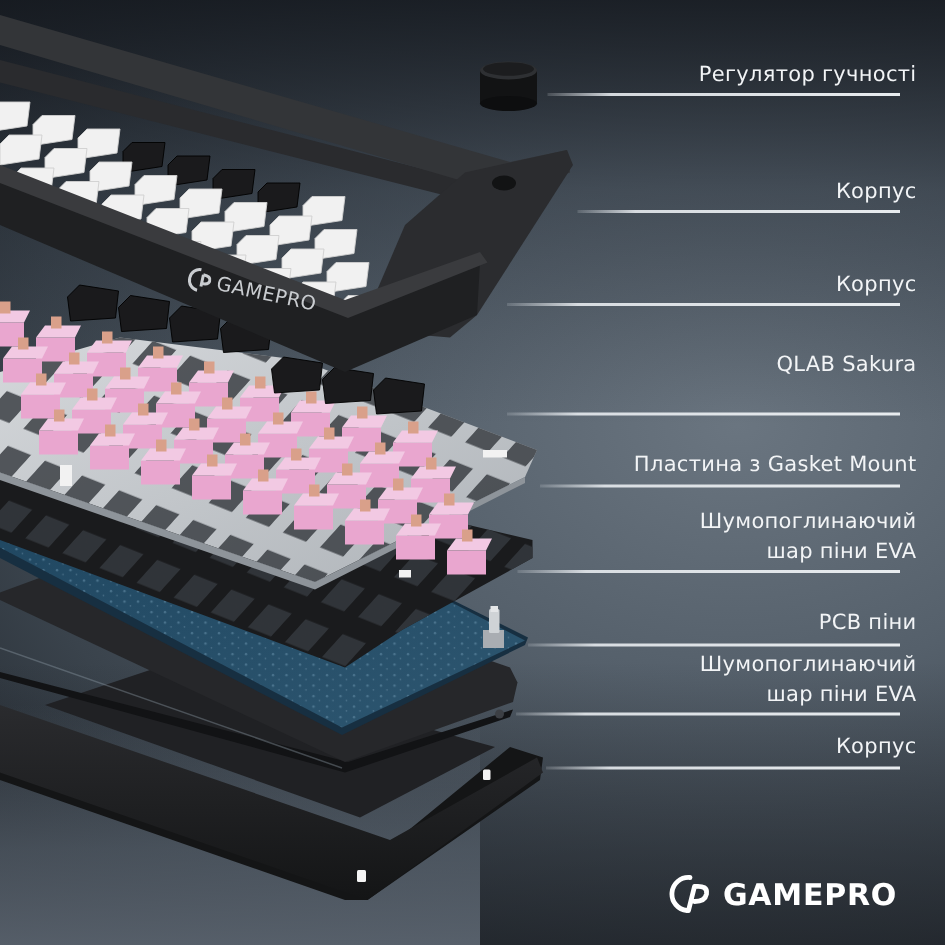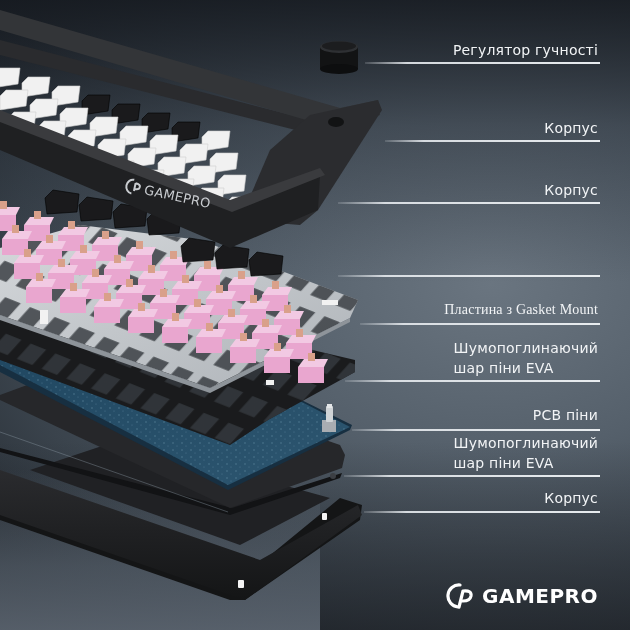--- a/index.html
+++ b/index.html
@@ -13,21 +13,21 @@
     background: linear-gradient(180deg, rgba(20,24,30,0.85) 0%, rgba(30,36,44,0.35) 20%, rgba(0,0,0,0) 45%, rgba(0,0,0,0) 70%, rgba(20,22,26,0.55) 100%);
     pointer-events: none;
   }
   .bg-bottom-left {
     position: absolute; left: 0; top: 470px; width: 320px; height: 160px;
     background: linear-gradient(180deg, rgba(90,100,112,0) 0%, rgba(95,106,118,0.6) 60%, rgba(100,110,122,0.8) 100%);
     pointer-events: none;
   }
   svg.art { position: absolute; left: 0; top: 0; }
   .label {
-    position: absolute; right: 32px; 
+    position: absolute; right: 19px; text-align: right;
     color: #f2f4f6; font-size: 14px; line-height: 20px; letter-spacing: 0.2px;
     white-space: nowrap;
   }
   .leader {
     position: absolute; height: 1.5px; right: 30px;
     background: linear-gradient(90deg, rgba(230,234,238,0.15) 0%, rgba(230,234,238,0.9) 18%, #e8ecef 100%);
   }
   .logo {
     position: absolute; left: 446px; top: 578px; height: 36px;
     display: flex; align-items: center; gap: 6px;
@@ -374,24 +374,25 @@
   <span>Корпус</span>
 </div>
 <div class="leader" style="top:140px; left:385px;"></div>
 
 <div class="label" style="top:180px;">
   <span>Корпус</span>
 </div>
 <div class="leader" style="top:202px; left:338px;"></div>
 
 <div class="label" style="top:233px;">
+  <div>QLAB Sakura</div>
 </div>
 <div class="leader" style="top:275px; left:338px;"></div>
 
-<div class="label" style="top:300px;font-family:Liberation Serif, serif;">
+<div class="label" style="top:300px;">
   <span>Пластина з Gasket Mount</span>
 </div>
 <div class="leader" style="top:323px; left:360px;"></div>
 
 <div class="label" style="top:338px;">
   <div>Шумопоглинаючий</div>
   <div>шар піни EVA</div>
 </div>
 <div class="leader" style="top:380px; left:345px;"></div>
 

